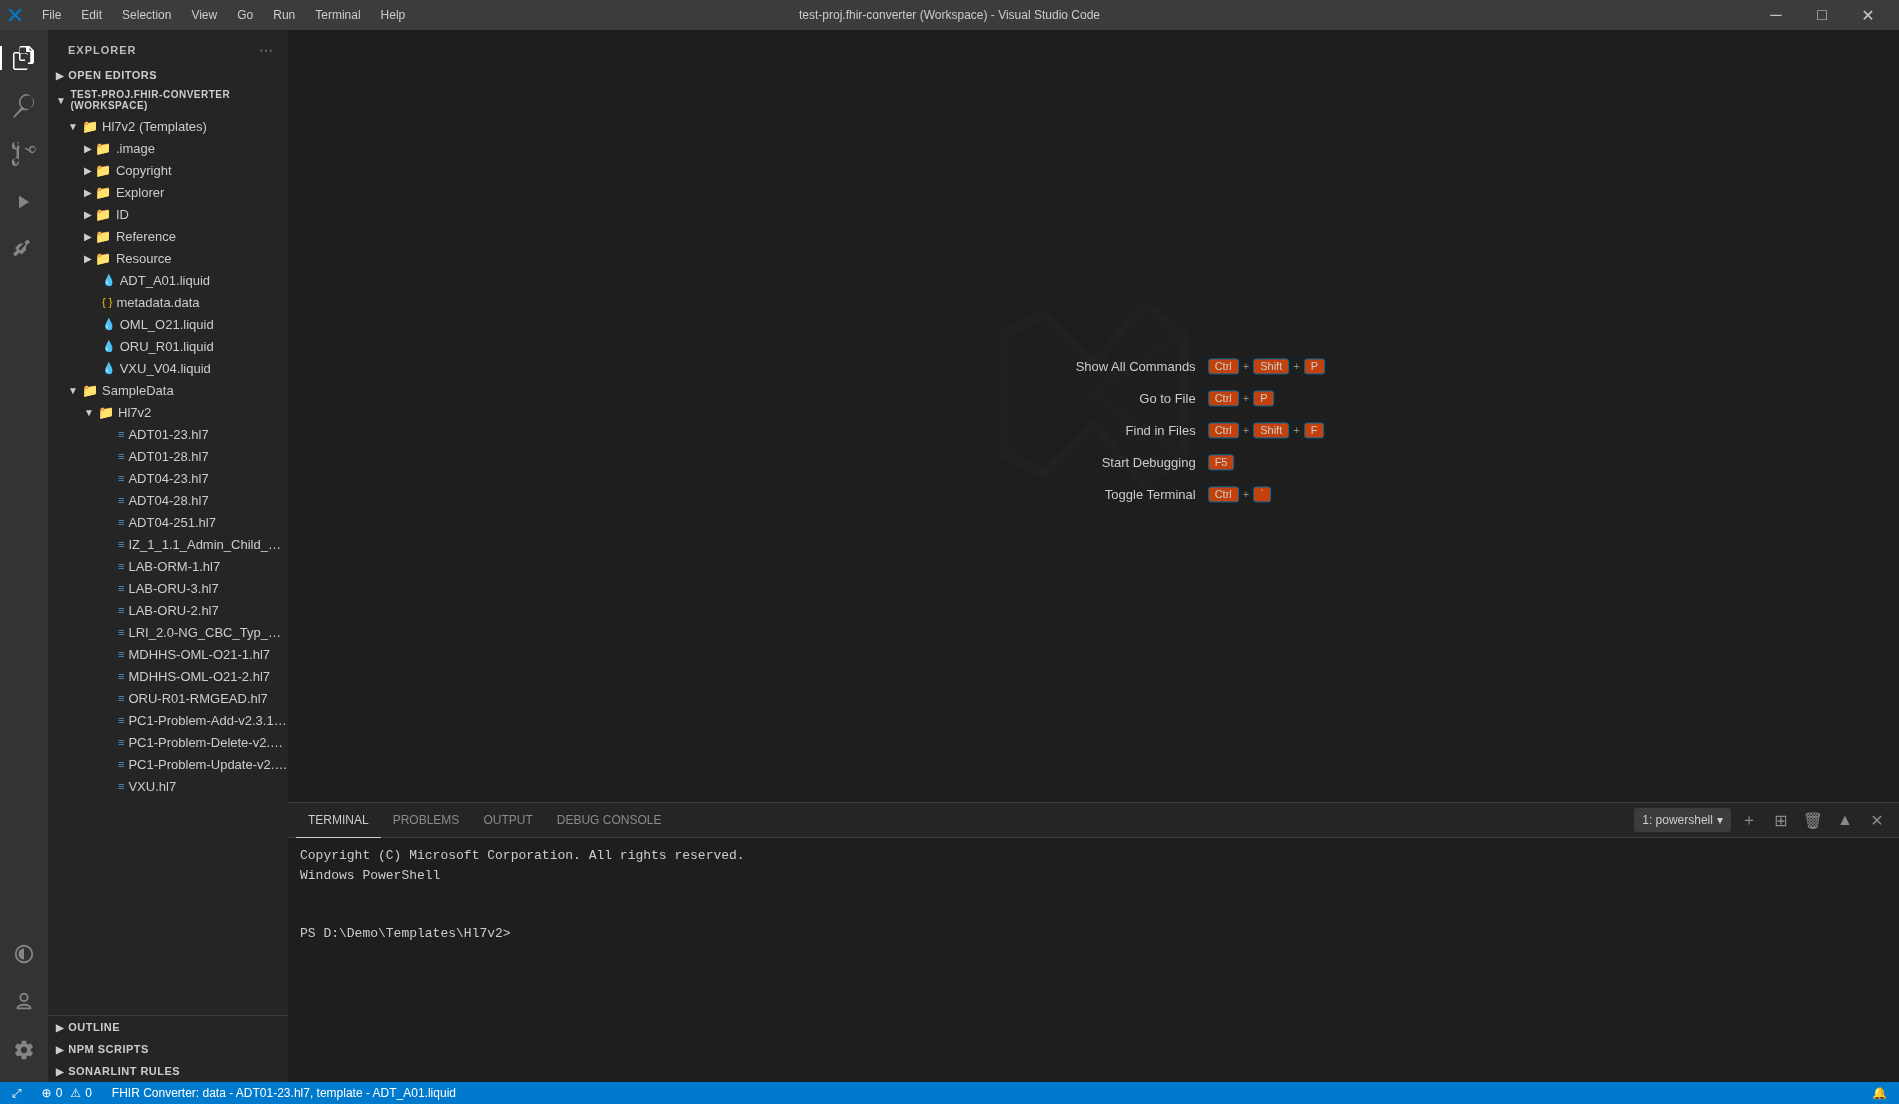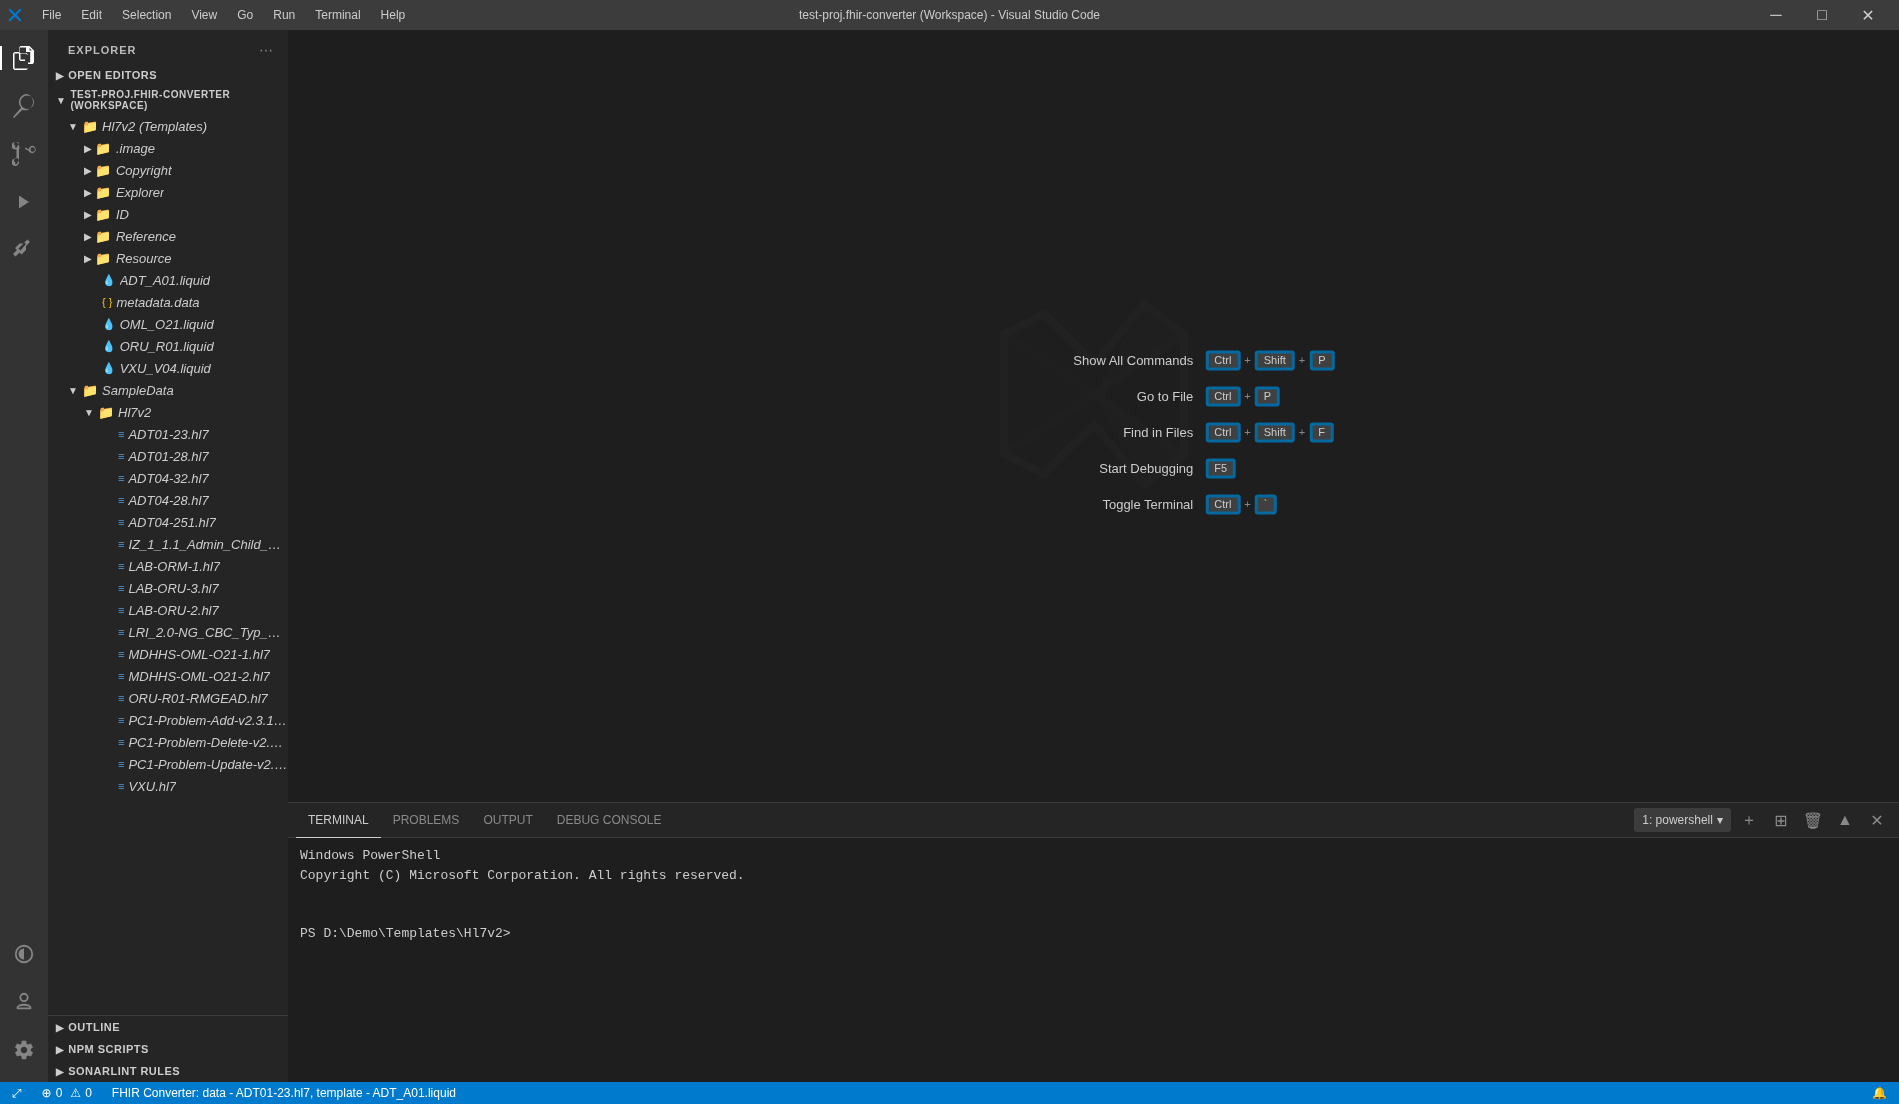--- a/index.html
+++ b/index.html
@@ -182,21 +182,21 @@
       cursor: pointer;
       color: #cccccc;
       font-size: 13px;
       white-space: nowrap;
       overflow: hidden;
       text-overflow: ellipsis;
       height: 22px;
     }
     .tree-item .indent { display: inline-block; flex-shrink: 0; }
     .tree-item .item-icon { margin-right: 4px; flex-shrink: 0; }
-    .tree-item .item-label { overflow: hidden; text-overflow: ellipsis; font-style: italic; }
+    .tree-item .item-label { overflow: hidden; text-overflow: ellipsis; }
 
     .folder-icon { color: #dcb67a; }
 
     
     .sidebar-bottom {
       border-top: 1px solid #3c3c3c;
     }
     .outline-section, .npm-section, .sonar-section {
       display: flex;
       align-items: center;
@@ -255,22 +255,22 @@
       color: #cccccc;
       min-width: 160px;
       text-align: right;
     }
     .shortcut-keys {
       display: flex;
       align-items: center;
       gap: 4px;
     }
     .key-badge {
-      background: #404040;
-      border: 3px solid #0369a1;
+      background: #c2410c;
+      border: 1px solid #0369a1;
       border-radius: 3px;
       padding: 1px 6px;
       font-size: 11px;
       color: #cccccc;
     }
     .key-plus {
       font-size: 11px;
       color: #888;
     }
 
@@ -578,21 +578,21 @@
       <div class="tree-item">
         <span class="indent" style="width:52px;"></span>
         <span class="item-icon" style="width:14px;"></span>
         <span class="item-icon" style="color:#569cd6;font-size:11px;margin-right:4px;">≡</span>
         <span class="item-label">ADT01-28.hl7</span>
       </div>
       <div class="tree-item">
         <span class="indent" style="width:52px;"></span>
         <span class="item-icon" style="width:14px;"></span>
         <span class="item-icon" style="color:#569cd6;font-size:11px;margin-right:4px;">≡</span>
-        <span class="item-label">ADT04-32.hl7</span>
+        <span class="item-label">ADT04-23.hl7</span>
       </div>
       <div class="tree-item">
         <span class="indent" style="width:52px;"></span>
         <span class="item-icon" style="width:14px;"></span>
         <span class="item-icon" style="color:#569cd6;font-size:11px;margin-right:4px;">≡</span>
         <span class="item-label">ADT04-28.hl7</span>
       </div>
       <div class="tree-item">
         <span class="indent" style="width:52px;"></span>
         <span class="item-icon" style="width:14px;"></span>
@@ -779,22 +779,22 @@
           </div>
           <div class="terminal-action-btn" title="New Terminal">＋</div>
           <div class="terminal-action-btn" title="Split Terminal">⊞</div>
           <div class="terminal-action-btn" title="Kill Terminal">🗑</div>
           <div class="terminal-action-btn" title="Maximize">▲</div>
           <div class="terminal-action-btn" title="Close Panel">✕</div>
         </div>
       </div>
 
       <div class="terminal-content">
+        <div class="terminal-line">Copyright (C) Microsoft Corporation. All rights reserved.</div>
         <div class="terminal-line">Windows PowerShell</div>
-        <div class="terminal-line">Copyright (C) Microsoft Corporation. All rights reserved.</div>
         <div class="terminal-line">&nbsp;</div>
         <div class="terminal-line">&nbsp;</div>
         <div class="terminal-line terminal-prompt">PS D:\Demo\Templates\Hl7v2&gt;</div>
       </div>
     </div>
   </div>
 
 </div>
 
 <div class="status-bar">

